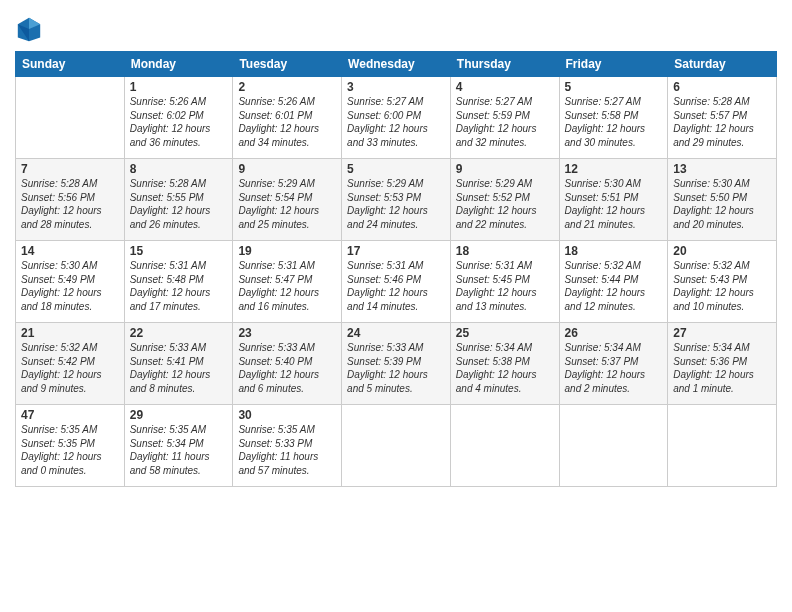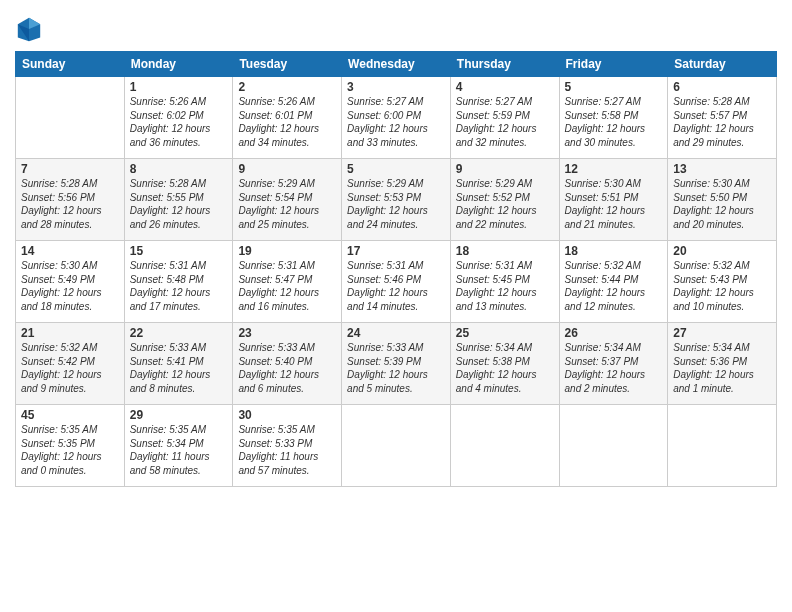--- a/index.html
+++ b/index.html
@@ -335,21 +335,21 @@
           <td>
             <span class="day-num">27</span>
             <div class="day-info" style="white-space: pre-line;">Sunrise: 5:34 AM
 Sunset: 5:36 PM
 Daylight: 12 hours
 and 1 minute.</div>
           </td>
         </tr>
         <tr>
           <td>
-            <span class="day-num">45</span>
+            <span class="day-num">47</span>
             <div class="day-info" style="white-space: pre-line;">Sunrise: 5:35 AM
 Sunset: 5:35 PM
 Daylight: 12 hours
 and 0 minutes.</div>
           </td>
           <td>
             <span class="day-num">29</span>
             <div class="day-info" style="white-space: pre-line;">Sunrise: 5:35 AM
 Sunset: 5:34 PM
 Daylight: 11 hours

